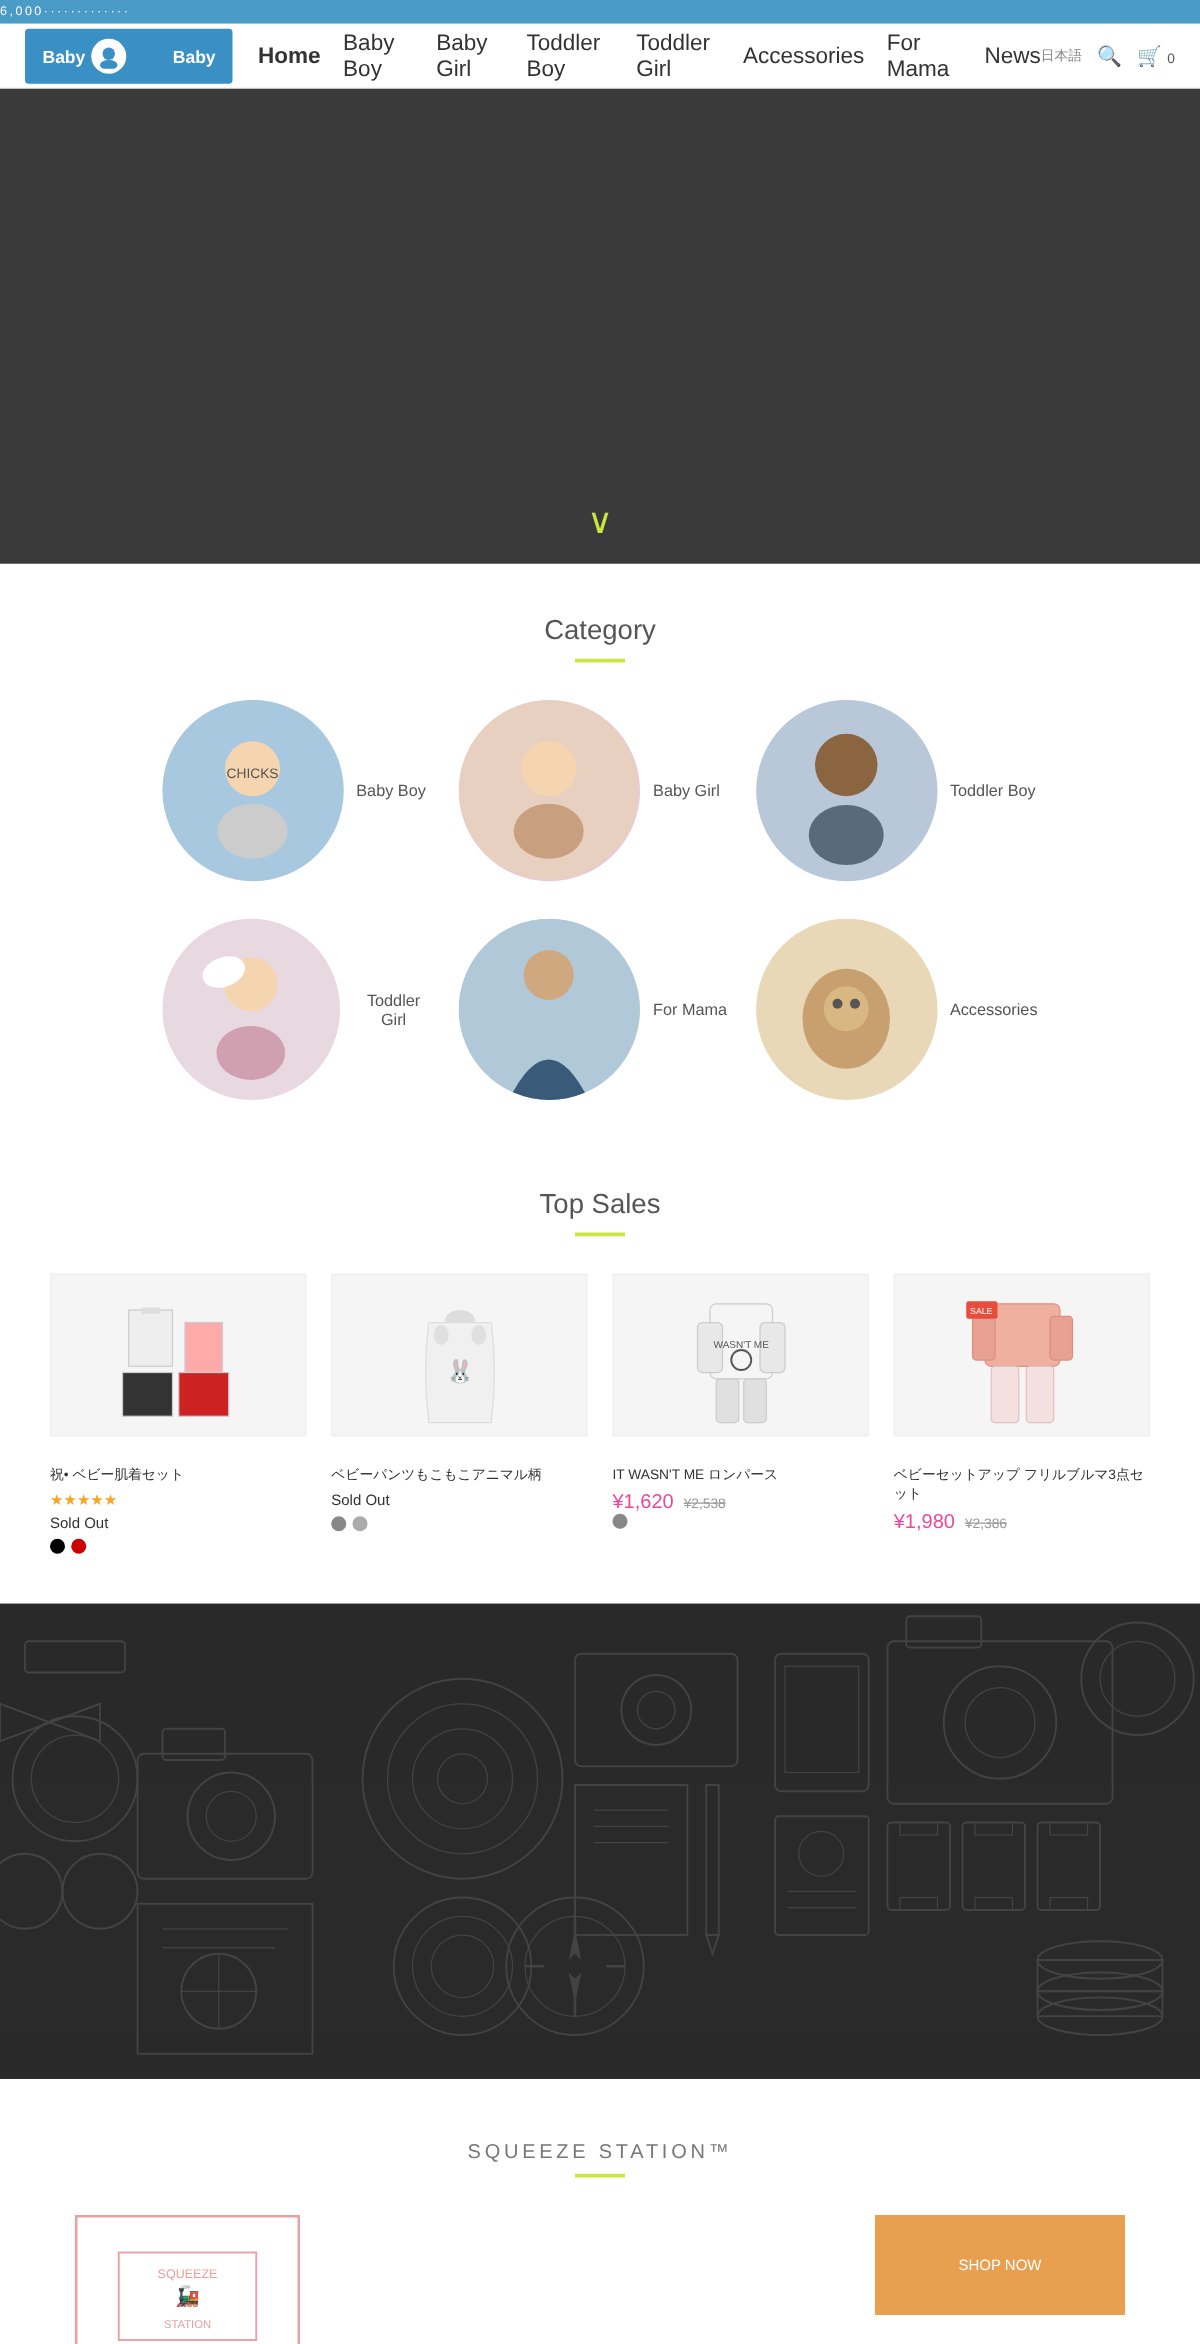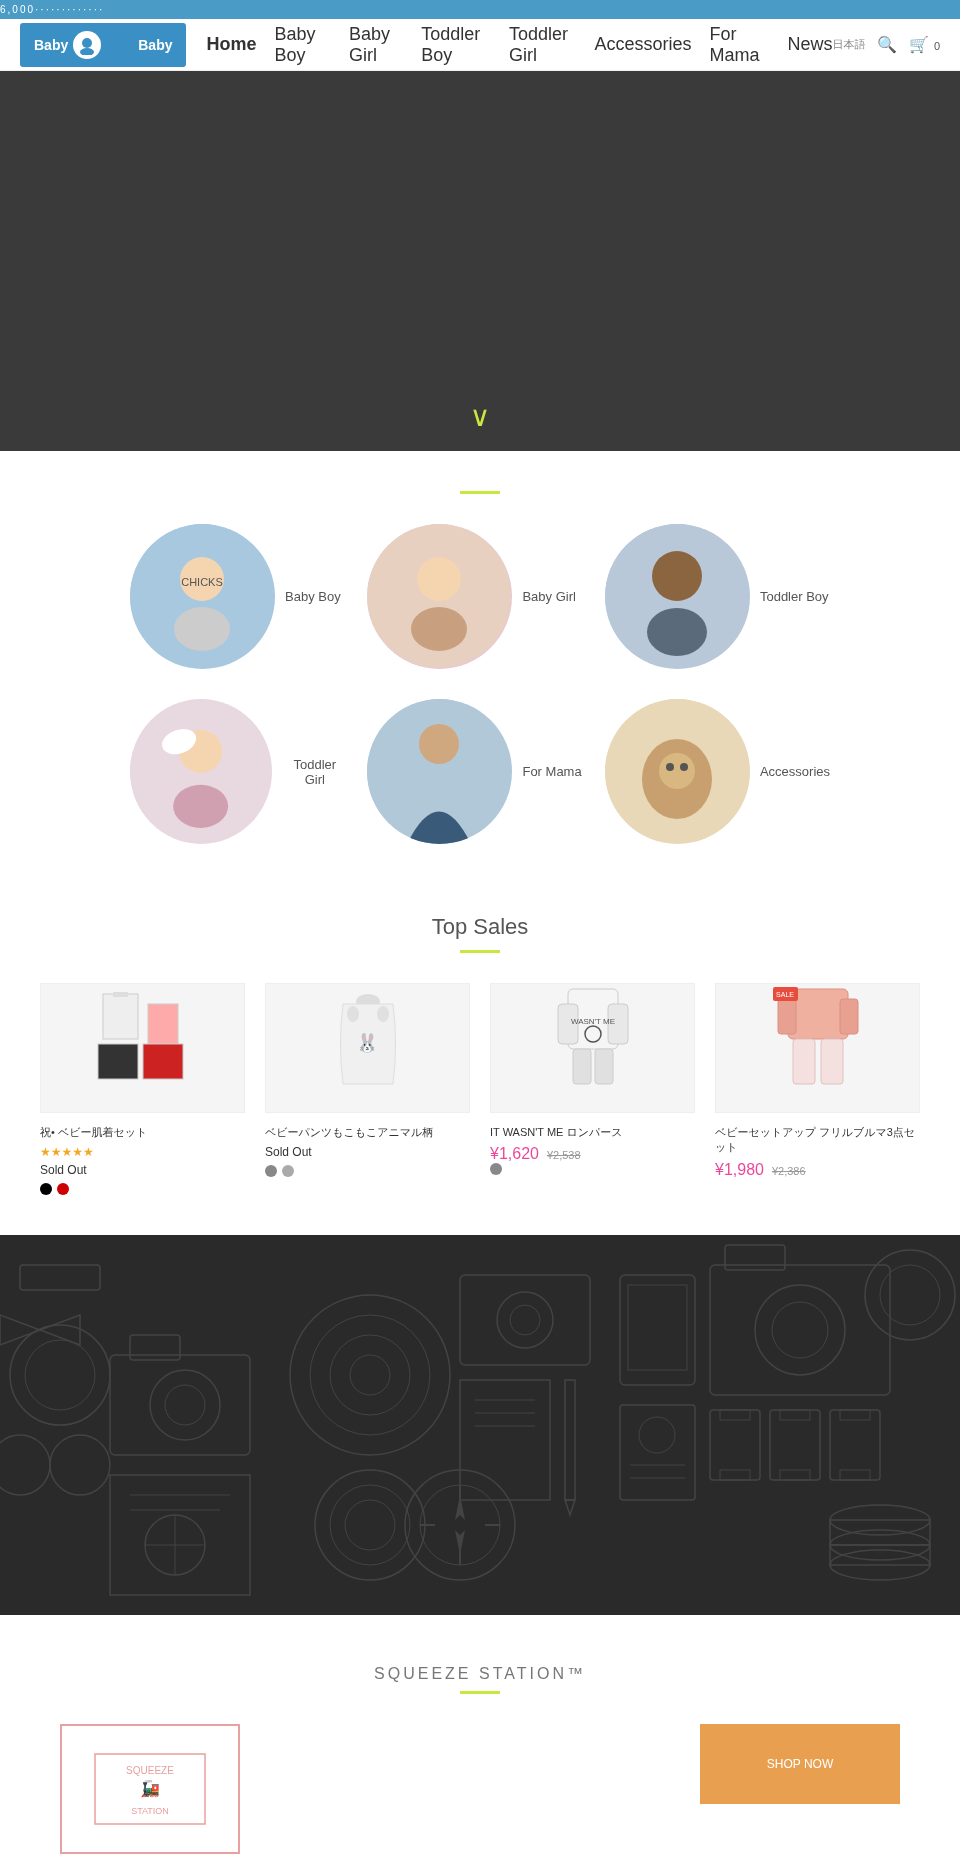--- a/index.html
+++ b/index.html
@@ -177,23 +177,23 @@
       text-align: left;
     }
     .product-card {
       cursor: pointer;
     }
     .product-image {
       width: 100%;
       height: 130px;
       background: #f5f5f5;
       display: flex;
-      align-items: flex-start;
+      align-items: flex-end;
       justify-content: center;
-      margin-bottom: 12px;
+      margin-bottom: 24px;
       border: 1px solid #eee;
     }
     .product-name {
       font-size: 11px;
       color: #333;
       margin-bottom: 5px;
       line-height: 1.4;
     }
     .product-stars {
       color: #f5a623;
@@ -339,20 +339,21 @@
     <span style="font-size:16px;cursor:pointer;">🔍</span>
     <span style="font-size:16px;cursor:pointer;">🛒 <span style="font-size:11px;">0</span></span>
   </div>
 </div>
 
 <div class="hero">
   <div class="hero-chevron">∨</div>
 </div>
 
 <div class="section">
+  <div class="section-title">Category</div>
   <div class="section-divider"></div>
 
   <div class="category-grid">
 
     <div class="category-item">
       <div class="category-circle bg-blue">
         <div class="child-placeholder">
           <svg viewBox="0 0 145 145" xmlns="http://www.w3.org/2000/svg">
             <circle cx="72" cy="72" r="72" fill="#a8c8e0"></circle>
             <circle cx="72" cy="55" r="22" fill="#f5d5b0"></circle>

